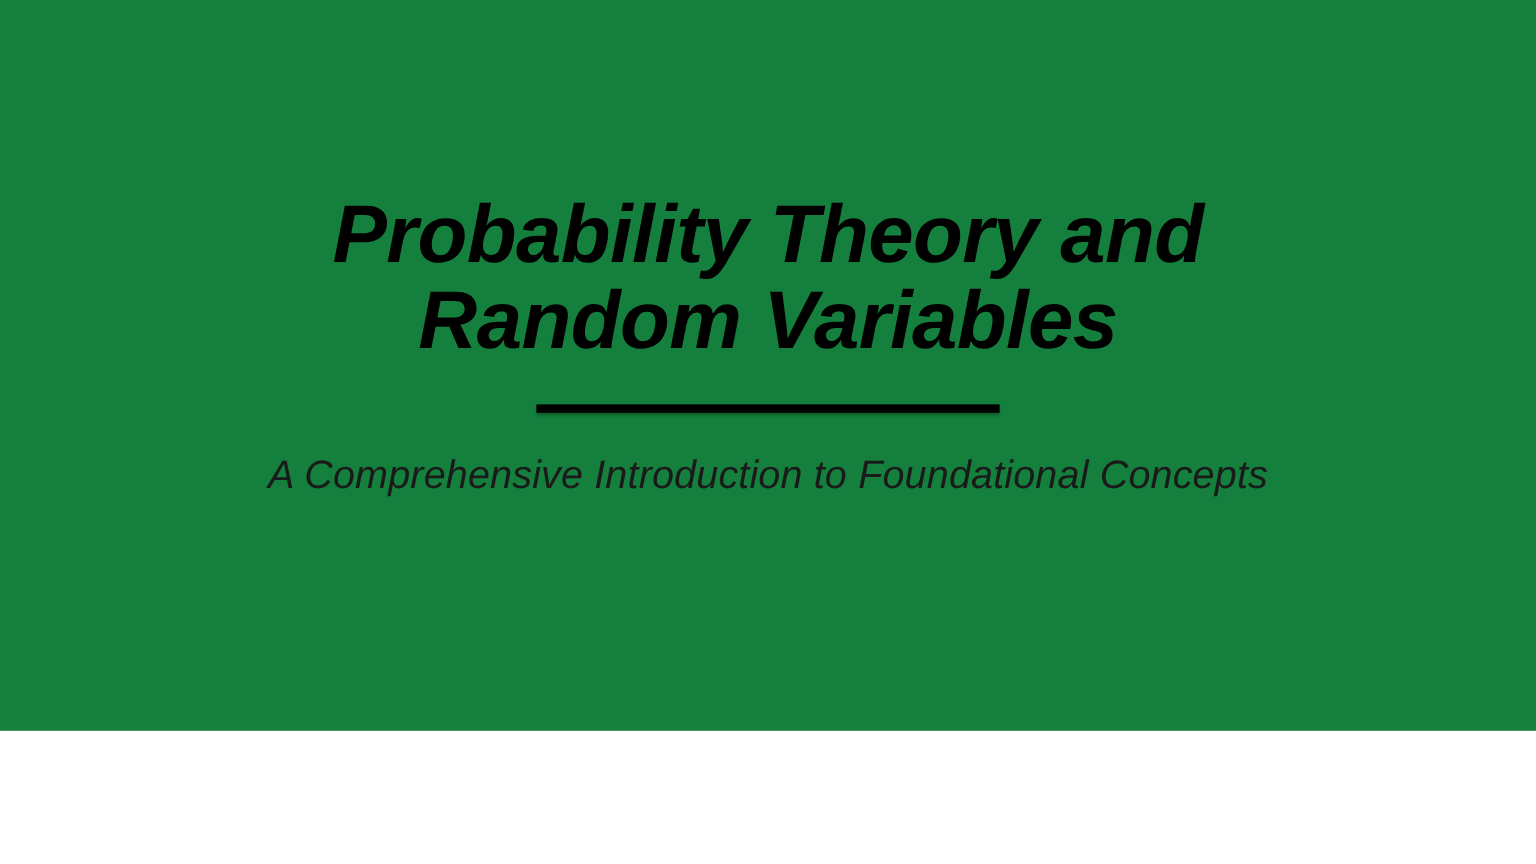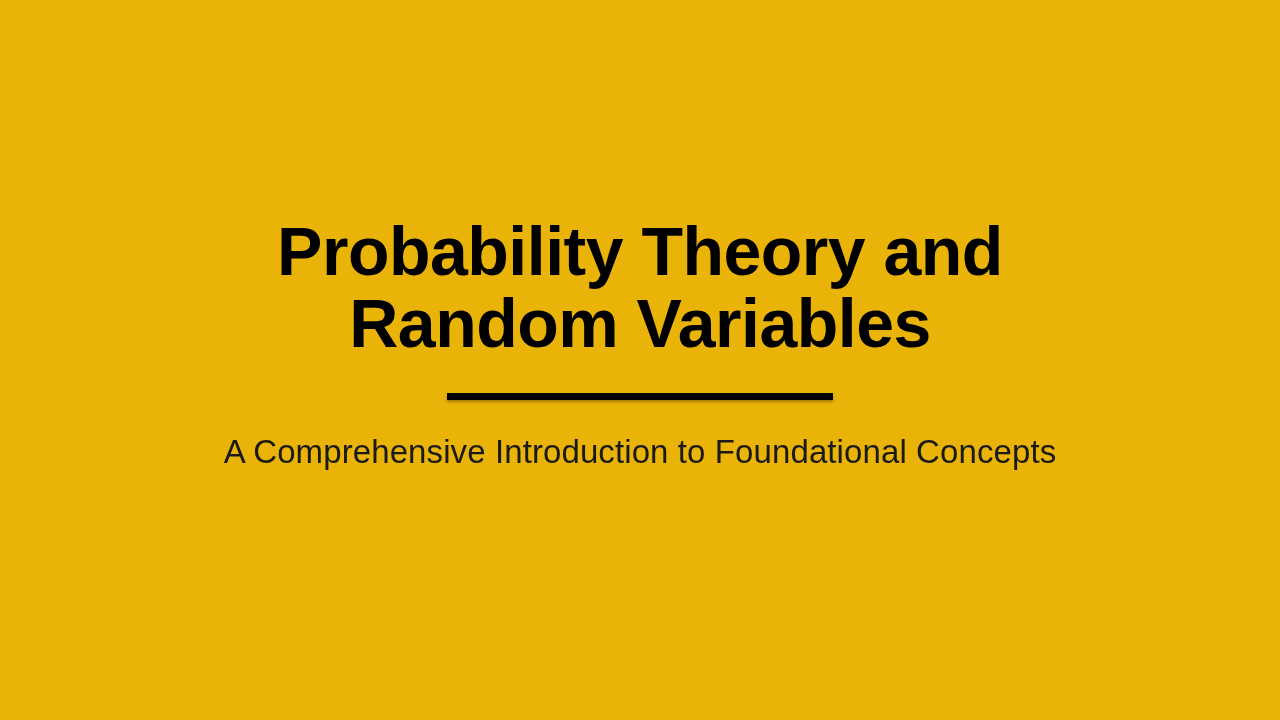--- a/index.html
+++ b/index.html
@@ -14,26 +14,27 @@
     overflow: hidden;
     background: #ffffff;
     font-family: "Liberation Sans", sans-serif;
     -webkit-font-smoothing: antialiased;
   }
 
   .slide {
     position: relative;
     box-sizing: border-box;
     width: 1280px;
-    height: 720px;
-    background: #eab308;
+    height: 609px;
+    background: #15803d;
     display: flex;
     flex-direction: column;
     align-items: center;
     justify-content: center;
+    font-style: italic;
   }
 
   .title-block {
     display: flex;
     flex-direction: column;
     align-items: center;
     width: 100%;
     margin-top: -18px;
   }
 

